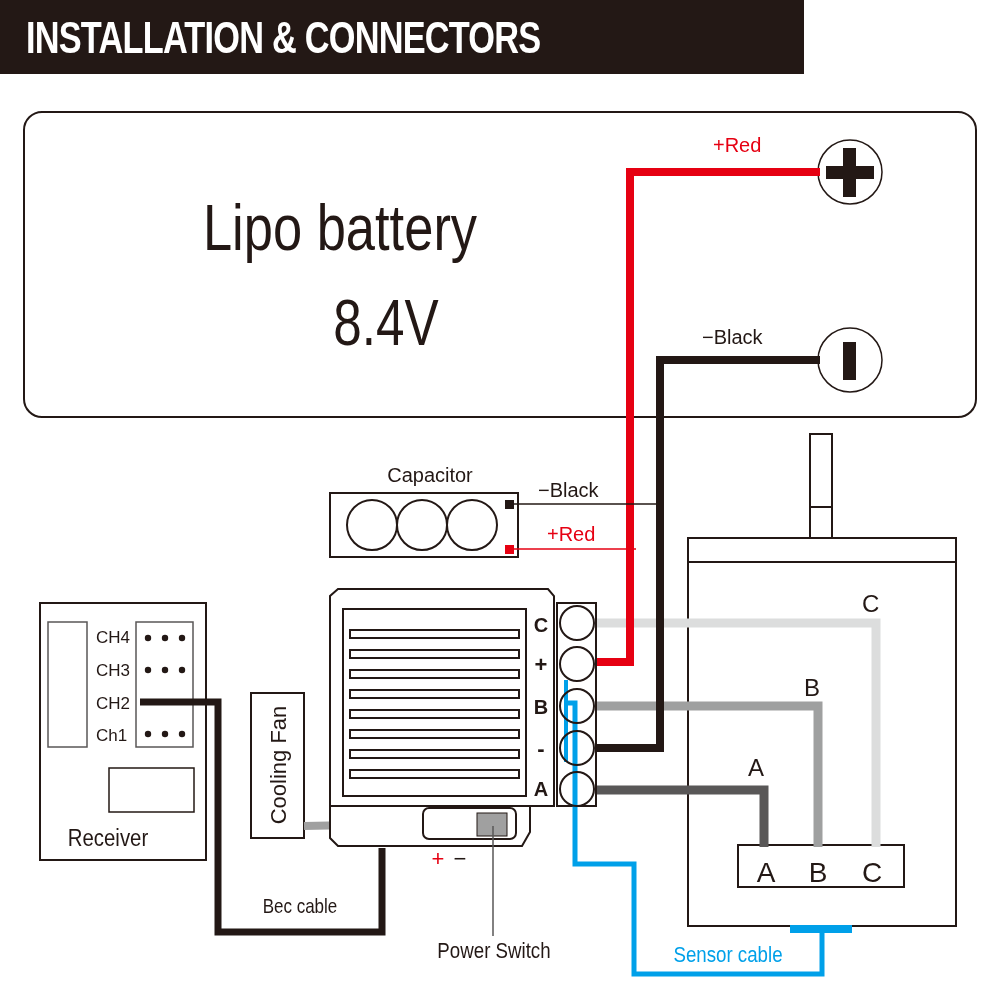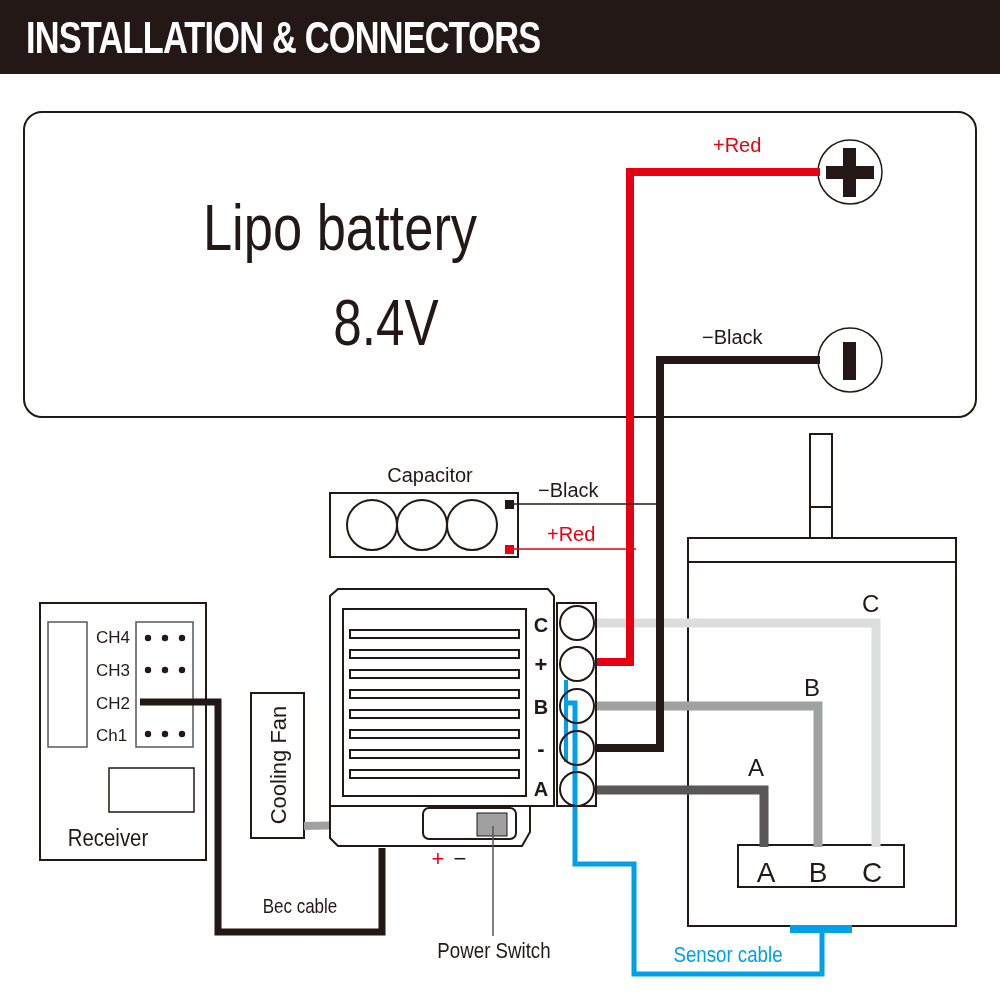--- a/index.html
+++ b/index.html
@@ -1,17 +1,17 @@
 <!DOCTYPE html>
 <html><head>
 <meta charset="utf-8">
 <style>
   html,body{margin:0;padding:0;background:#fff;}
   body{width:1000px;height:1000px;overflow:hidden;position:relative;font-family:"Liberation Sans",sans-serif;}
-  #header{position:absolute;left:0;top:0;width:1000px;height:74px;background:#231815;}
+  #header{position:absolute;left:0;top:0;width:804px;height:74px;background:#231815;}
   #header-title{position:absolute;left:26px;top:10px;color:#fff;font-family:"Liberation Sans",sans-serif;font-weight:bold;font-size:44px;letter-spacing:-1px;transform:scaleX(0.78);transform-origin:left center;white-space:nowrap;line-height:56px;}
   svg{position:absolute;left:0;top:0;}
   text{font-family:"Liberation Sans",sans-serif;}
 </style>
 </head>
 <body>
 
 <div id="header">
   <div id="header-title">INSTALLATION &amp; CONNECTORS</div>
 </div>

